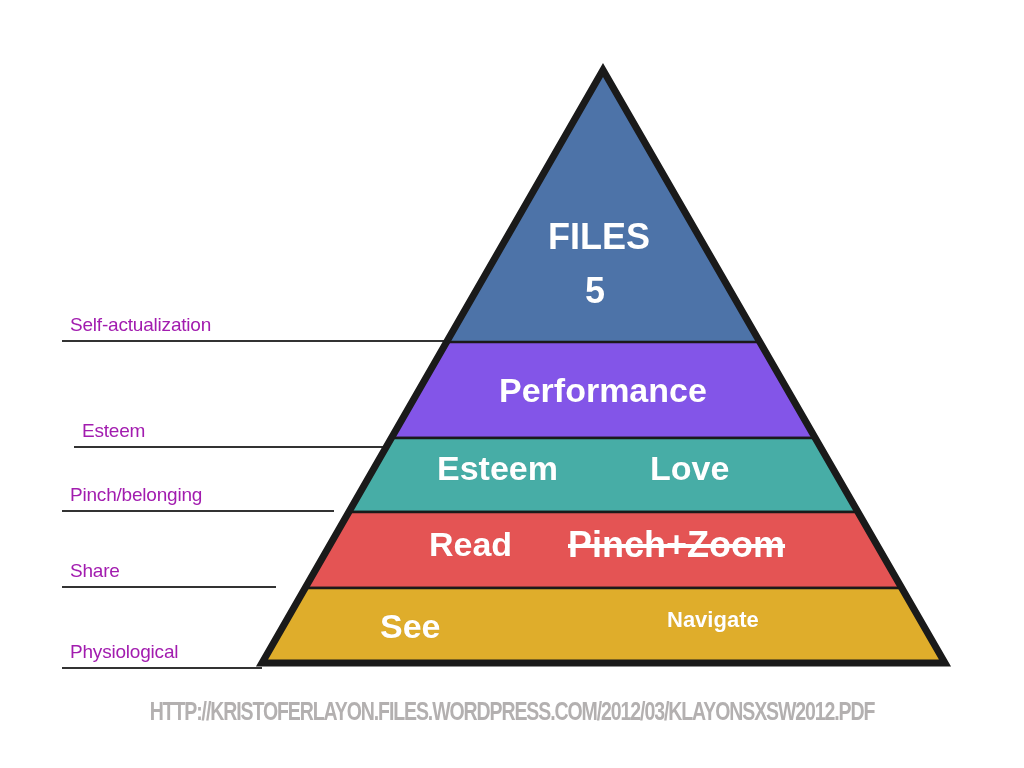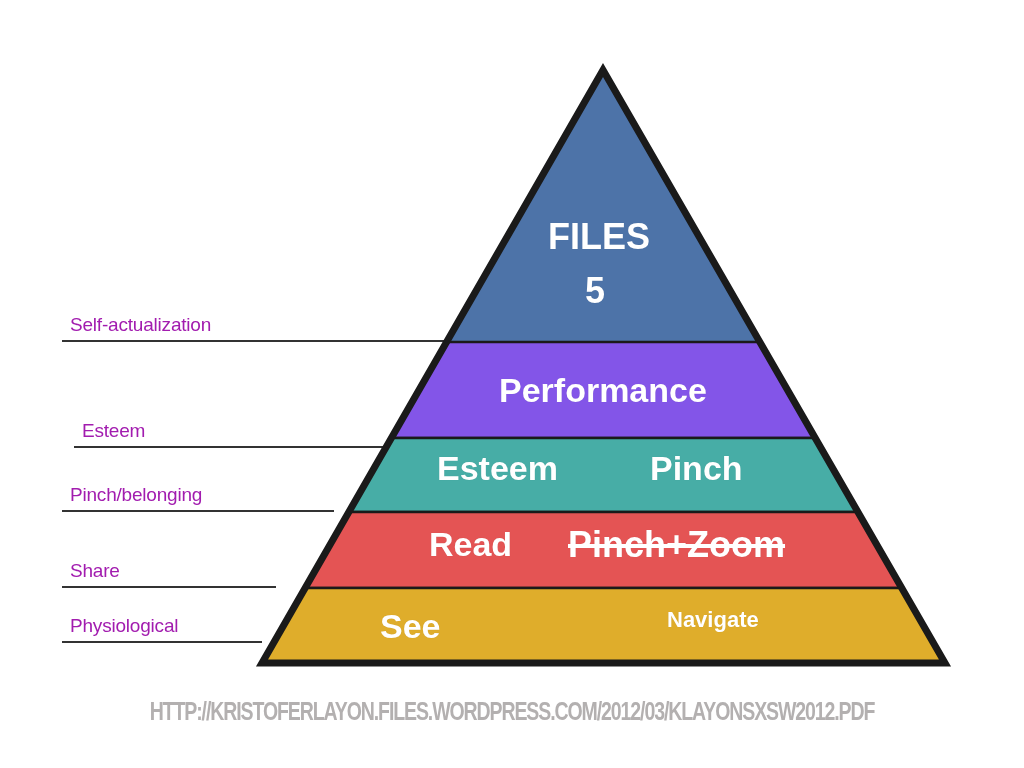--- a/index.html
+++ b/index.html
@@ -99,41 +99,41 @@
         <div class="maslow-rule" style="width: 330px;"></div>
       </div>
       <div class="maslow-row" style="top: 472px; width: 272px; height: 40px;">
         <div class="maslow-label">Pinch/belonging</div>
         <div class="maslow-rule" style="width: 272px;"></div>
       </div>
       <div class="maslow-row" style="top: 548px; width: 214px; height: 40px;">
         <div class="maslow-label">Share</div>
         <div class="maslow-rule" style="width: 214px;"></div>
       </div>
-      <div class="maslow-row" style="top: 603px; width: 200px; height: 40px;">
+      <div class="maslow-row" style="top: 629px; width: 200px; height: 40px;">
         <div class="maslow-label">Physiological</div>
         <div class="maslow-rule" style="width: 200px;"></div>
       </div>
     </div>
 
   <svg id="pyramid-svg" viewBox="0 0 1024 768" preserveAspectRatio="none">
       <polygon points="603,70 603,70 759.8701517706577,342 446.58853288364253,342" fill="#4d73a8" stroke="#1a1a1a" stroke-width="0"></polygon>
       <polygon points="446.58853288364253,342 759.8701517706577,342 815.2360876897134,438 391.3844856661045,438" fill="#8355e8" stroke="#1a1a1a" stroke-width="2.5"></polygon>
       <polygon points="391.3844856661045,438 815.2360876897134,438 857.9139966273187,512 348.831365935919,512" fill="#47ada6" stroke="#1a1a1a" stroke-width="2.5"></polygon>
       <polygon points="348.831365935919,512 857.9139966273187,512 901.7453625632378,588 305.1281618887016,588" fill="#e45454" stroke="#1a1a1a" stroke-width="2.5"></polygon>
       <polygon points="305.1281618887016,588 901.7453625632378,588 945,663 262,663" fill="#dfad2b" stroke="#1a1a1a" stroke-width="2.5"></polygon>
       <polygon points="603,70 945,663 262,663" fill="none" stroke="#1a1a1a" stroke-width="7" stroke-linejoin="miter"></polygon>
     </svg>
 
   <div id="tier-texts">
       <div class="tier-text" style="left: 548px; top: 218px; font-size: 36px;">FILES</div>
       <div class="tier-text" style="left: 585px; top: 272px; font-size: 36px;">5</div>
       <div class="tier-text" style="left: 499px; top: 372px; font-size: 34px;">Performance</div>
       <div class="tier-text" style="left: 437px; top: 450px; font-size: 34px;">Esteem</div>
-      <div class="tier-text" style="left: 650px; top: 450px; font-size: 34px;">Pinch</div>
+      <div class="tier-text" style="left: 650px; top: 450px; font-size: 34px;">Love</div>
       <div class="tier-text" style="left: 409px; top: 526px; font-size: 34px; margin-left: 20px;">Read</div>
       <div class="tier-text strike" style="left: 568px; top: 526px; font-size: 36px;">Pinch+Zoom</div>
       <div class="tier-text" style="left: 372px; top: 608px; font-size: 34px; margin-left: 8px;">See</div>
       <div class="tier-text" style="left: 667px; top: 608px; font-size: 22px;">Navigate</div>
     </div>
 
   <div id="caption">HTTP://KRISTOFERLAYON.FILES.WORDPRESS.COM/2012/03/KLAYONSXSW2012.PDF</div>
 
 </div>
 

